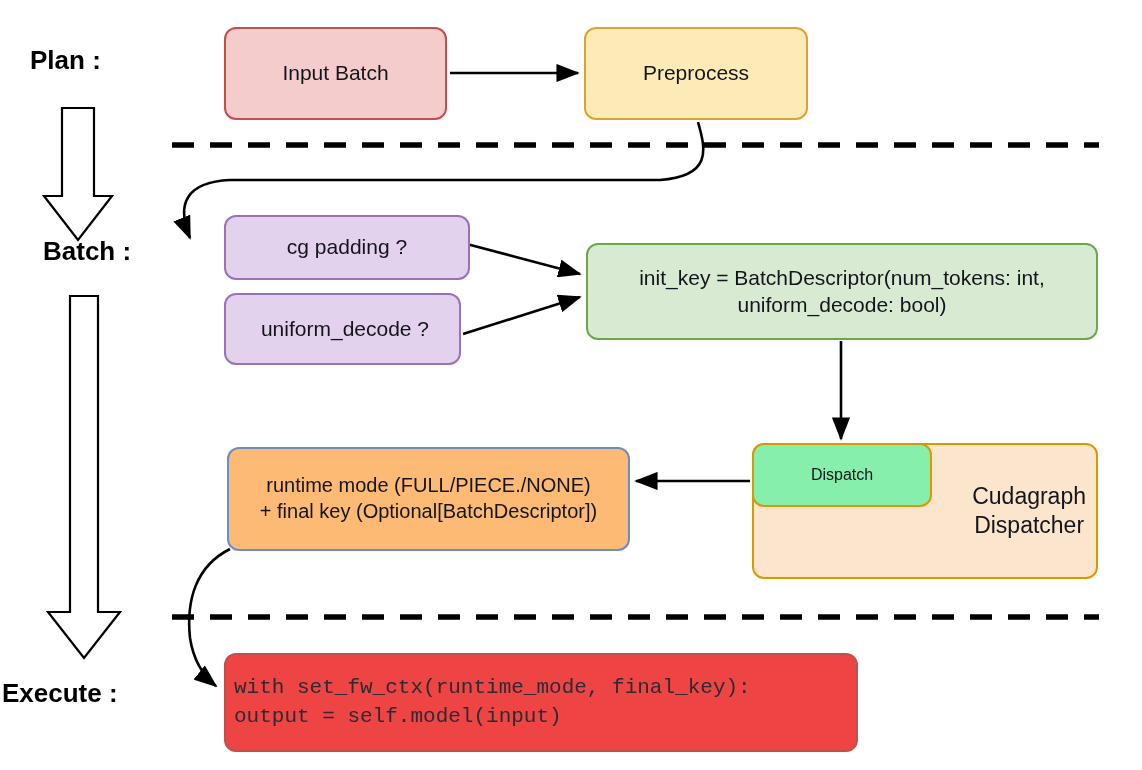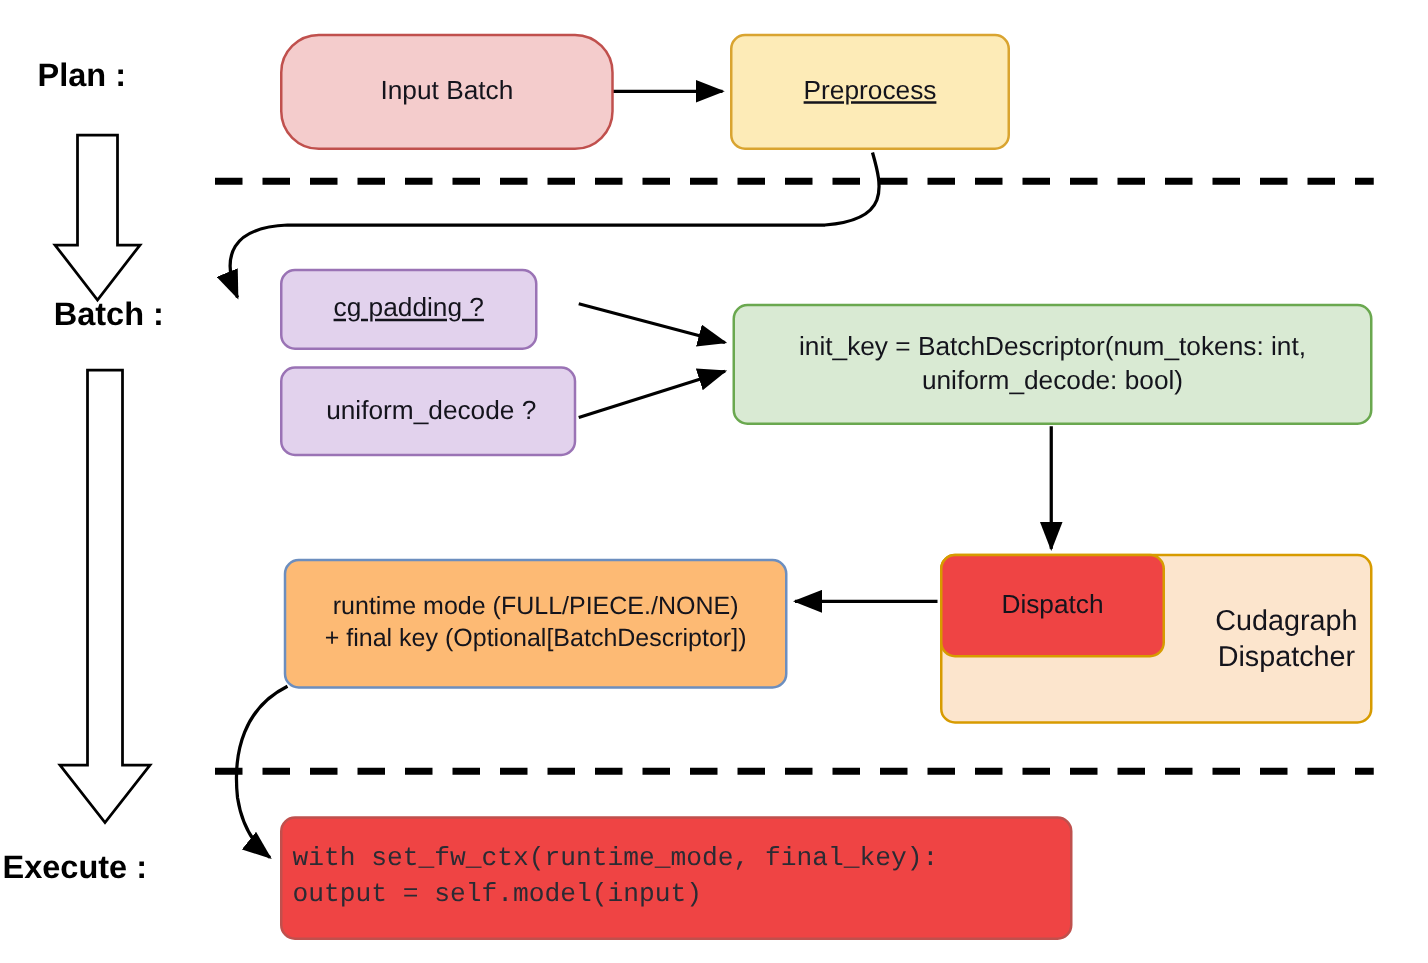--- a/index.html
+++ b/index.html
@@ -40,50 +40,50 @@
     text-align: center;
     font-family: "Liberation Sans", sans-serif;
     font-size: 21px;
     color: #14141c;
     line-height: 1.28;
     padding: 4px 10px;
   }
   .node-text { white-space: pre-line; display: block; }
 
   .n-input-batch {
-    left: 224px; top: 27px; width: 267px; height: 93px;
-    background: #f4cccc; border-color: #c0504d; border-radius: 31px;
+    left: 224px; top: 27px; width: 223px; height: 93px;
+    background: #f4cccc; border-color: #c0504d;
   }
   .n-preprocess {
     left: 584px; top: 27px; width: 224px; height: 93px;
-    background: #fdebb7; border-color: #d9a430; text-decoration: underline;
+    background: #fdebb7; border-color: #d9a430;
   }
   .n-cg-padding {
-    left: 224px; top: 215px; width: 206px; height: 65px;
-    background: #e2d2ed; border-color: #9a73b5; text-decoration: underline;
+    left: 224px; top: 215px; width: 246px; height: 65px;
+    background: #e2d2ed; border-color: #9a73b5;
   }
   .n-uniform-decode {
     left: 224px; top: 293px; width: 237px; height: 72px;
     background: #e2d2ed; border-color: #9a73b5; padding-left: 15px;
   }
   .n-init-key {
     left: 586px; top: 243px; width: 512px; height: 97px;
     background: #d9ead3; border-color: #6aa84f;
     font-size: 21px;
   }
   .n-dispatcher-outer {
     left: 752px; top: 443px; width: 346px; height: 136px;
     background: #fce5cd; border-color: #d79b00;
     align-items: center; justify-content: flex-end;
     font-size: 23px;
   }
   .n-dispatch-inner {
-    left: 752px; top: 443px; width: 180px; height: 83px;
-    background: #ef4444; border-color: #d79b00;
-    font-size: 21px;
+    left: 752px; top: 443px; width: 180px; height: 64px;
+    background: #86efac; border-color: #d79b00;
+    font-size: 16px;
   }
   .n-runtime-mode {
     left: 227px; top: 447px; width: 403px; height: 104px;
     background: #fdba74; border-color: #6c8ebf;
     font-size: 20px;
   }
   .n-code {
     left: 224px; top: 653px; width: 634px; height: 99px;
     background: #ef4444; border-color: #c0504d;
     font-family: "Liberation Mono", "DejaVu Sans Mono", monospace;

